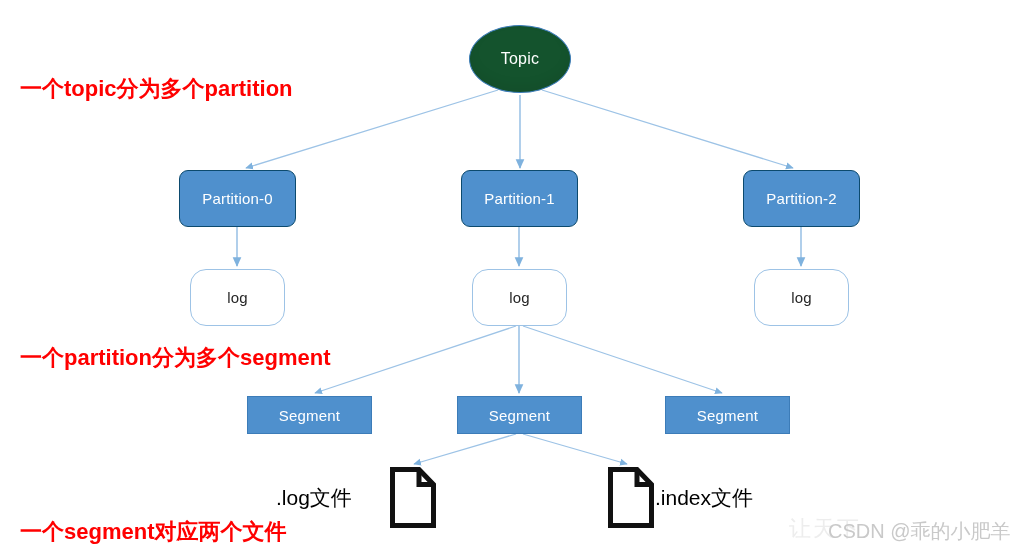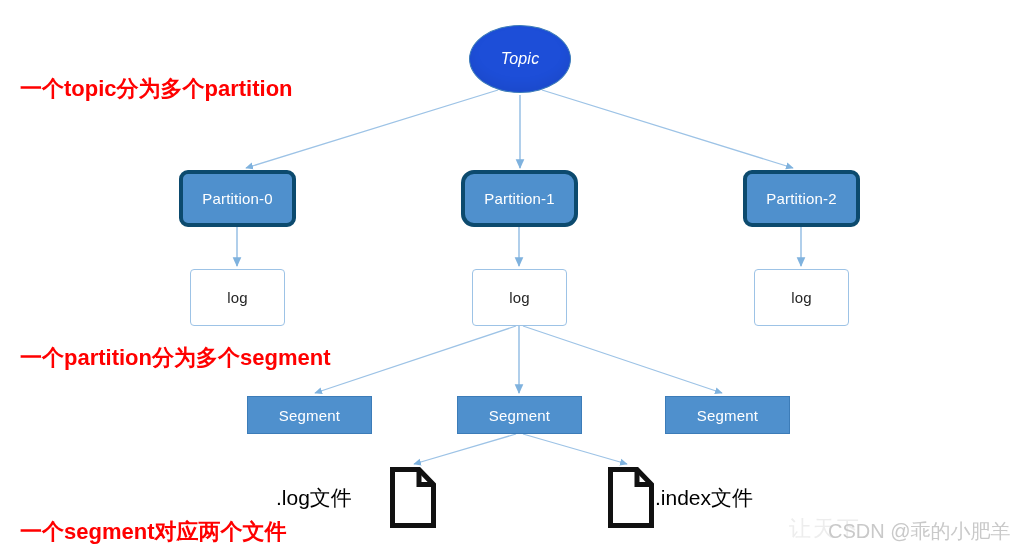--- a/index.html
+++ b/index.html
@@ -35,35 +35,34 @@
     align-items: center;
     justify-content: center;
     color: #ffffff;
     font-size: 15px;
     line-height: 1;
     letter-spacing: 0.2px;
     white-space: nowrap;
     z-index: 3;
   }
   .node-topic {
-    background: #1d4ed8;
+    background: #14532d;
     border: 1px solid #3c7cb8;
     border-radius: 50%;
     box-shadow: inset 0 -6px 12px rgba(0,0,0,0.06);
-    font-style: italic;
   }
   .node-partition {
     background: #4f90cd;
-    border: 4px solid #0c4a6e;
+    border: 1px solid #0c4a6e;
     border-radius: 9px;
   }
   .node-log {
     background: #ffffff;
     border: 1.6px solid #9dc3e6;
-    border-radius: 4px;
+    border-radius: 16px;
     color: #262626;
     font-size: 15px;
   }
   .node-segment {
     background: #4f90cd;
     border: 1px solid #3c7cb8;
     border-radius: 0;
     font-size: 15px;
   }
 
@@ -149,21 +148,21 @@
     </g>
   </svg>
 
   <div class="node node-topic" style="left:469px; top:25px; width:102px; height:68px; font-size:16px;">
     <span>Topic</span>
   </div>
 
   <div class="node node-partition" style="left:179px; top:170px; width:117px; height:57px;">
     <span>Partition-0</span>
   </div>
-  <div class="node node-partition" style="left:461px; top:170px; width:117px; height:57px;border-radius:13px;">
+  <div class="node node-partition" style="left:461px; top:170px; width:117px; height:57px;">
     <span>Partition-1</span>
   </div>
   <div class="node node-partition" style="left:743px; top:170px; width:117px; height:57px;">
     <span>Partition-2</span>
   </div>
 
   <div class="node node-log" style="left:190px; top:269px; width:95px; height:57px;">
     <span>log</span>
   </div>
   <div class="node node-log" style="left:472px; top:269px; width:95px; height:57px;">

